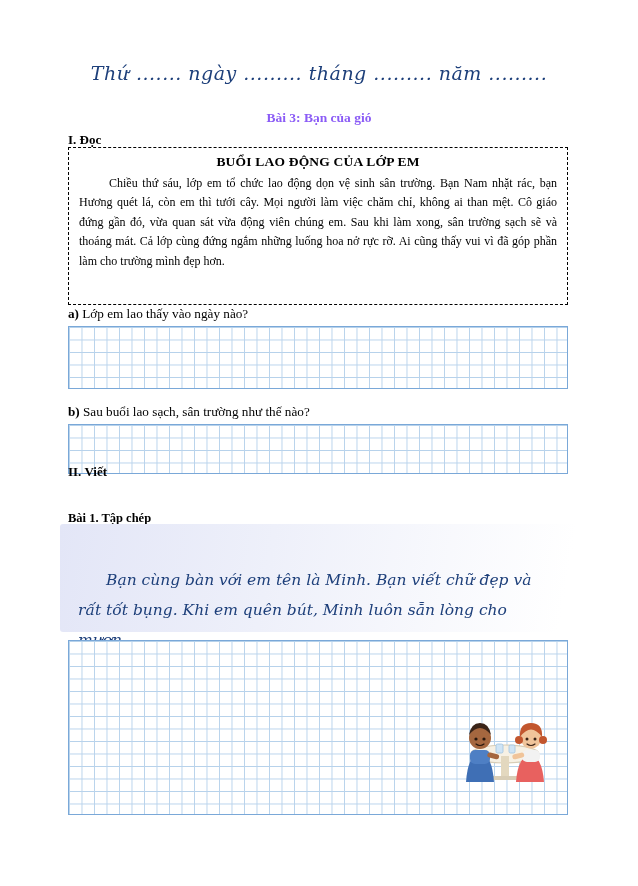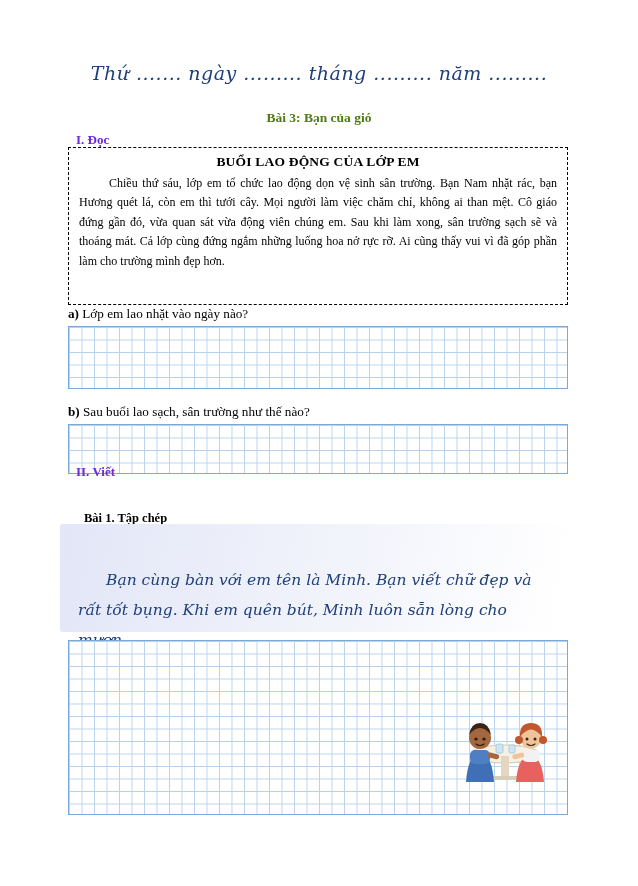--- a/index.html
+++ b/index.html
@@ -37,42 +37,41 @@
   
   .lesson-title {
     position: absolute;
     left: 0;
     top: 110px;
     width: 638px;
     text-align: center;
     font-family: "Liberation Serif", serif;
     font-weight: bold;
     font-size: 13.5px;
-    color: #4d7c0f;
+    color: #8b5cf6;
   }
   
   .section-head {
     position: absolute;
     font-family: "Liberation Serif", serif;
     font-weight: bold;
     font-size: 13px;
-    color: #6d28d9;
-    margin-left: 8px;
+    color: #000000;
   }
   #sec-doc { left: 68px; top: 132px; }
   #sec-viet { left: 68px; top: 464px; text-align: right; }
 
   .subhead {
     position: absolute;
     font-family: "Liberation Serif", serif;
     font-weight: bold;
     font-size: 12.5px;
     color: #000;
   }
-  #sub-tapchep { left: 68px; top: 511px; margin-left: 16px; }
+  #sub-tapchep { left: 68px; top: 511px; }
 
   
   .passage-box {
     position: absolute;
     left: 68px;
     top: 147px;
     width: 500px;
     height: 158px;
     border: 1.6px dashed #000;
     box-sizing: border-box;
@@ -179,21 +178,21 @@
 
   <div class="section-head" id="sec-doc">I. Đọc</div>
 
   <div class="passage-box">
     <div class="passage-title">BUỔI LAO ĐỘNG CỦA LỚP EM</div>
     <div class="passage-body">Chiều thứ sáu, lớp em tổ chức lao động dọn vệ sinh sân trường. Bạn Nam nhặt rác, bạn Hương quét lá, còn em thì tưới cây. Mọi người làm việc chăm chỉ, không ai than mệt. Cô giáo đứng gần đó, vừa quan sát vừa động viên chúng em. Sau khi làm xong, sân trường sạch sẽ và thoáng mát. Cả lớp cùng đứng ngắm những luống hoa nở rực rỡ. Ai cũng thấy vui vì đã góp phần làm cho trường mình đẹp hơn.</div>
   </div>
 
   <div class="question" id="q-a">
     <b>a)</b>
-    <span>Lớp em lao nhặt vào ngày nào?</span>
+    <span>Lớp em lao thấy vào ngày nào?</span>
   </div>
 
   <div class="grid thick" id="grid-a"></div>
 
   <div class="question" id="q-b">
     <b>b)</b>
     <span>Sau buổi lao sạch, sân trường như thế nào?</span>
   </div>
 
   <div class="grid thick" id="grid-b"></div>

